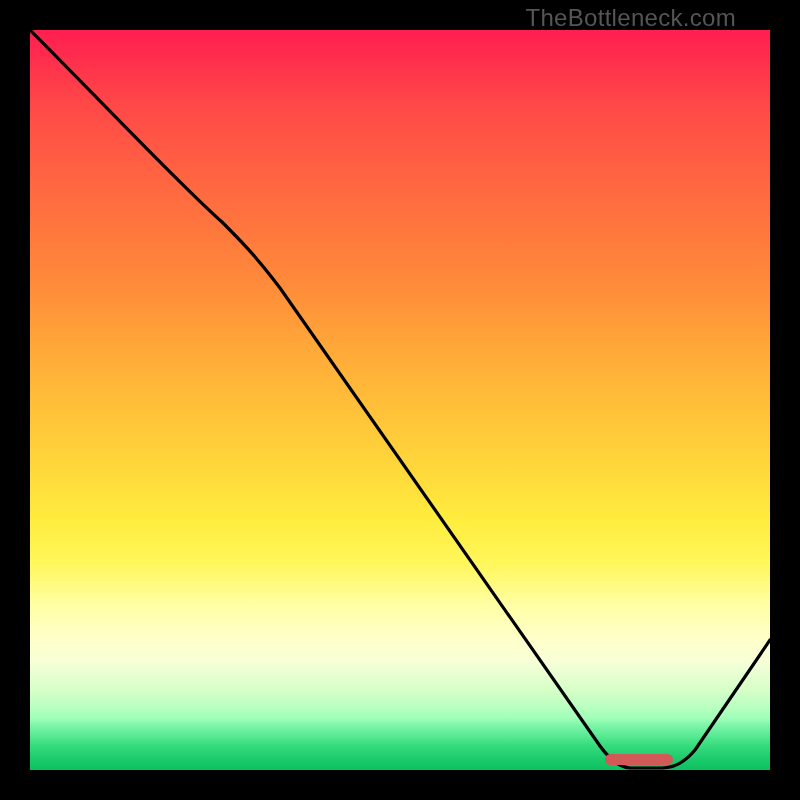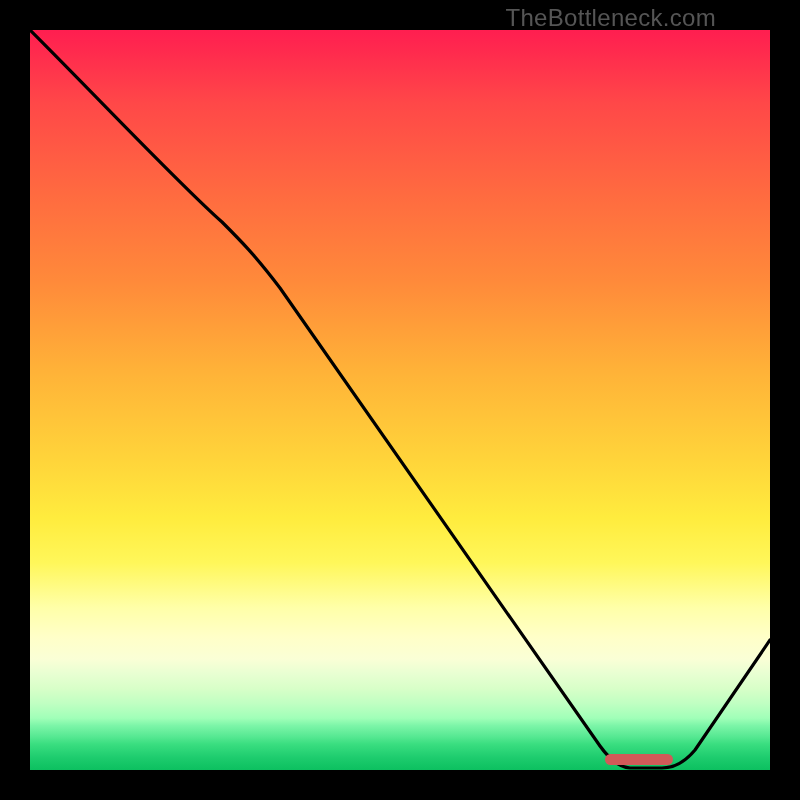--- a/index.html
+++ b/index.html
@@ -7,20 +7,21 @@
     padding: 0;
     width: 800px;
     height: 800px;
     background: #000;
     overflow: hidden;
   }
   .container {
     position: relative;
     width: 724px;
     height: 800px;
+    padding-left: 20px;
   }
   .watermark {
     position: absolute;
     top: 4px;
     right: 8px;
     font-family: Arial, Helvetica, sans-serif;
     font-size: 24px;
     font-weight: normal;
     color: #555;
     z-index: 20;

